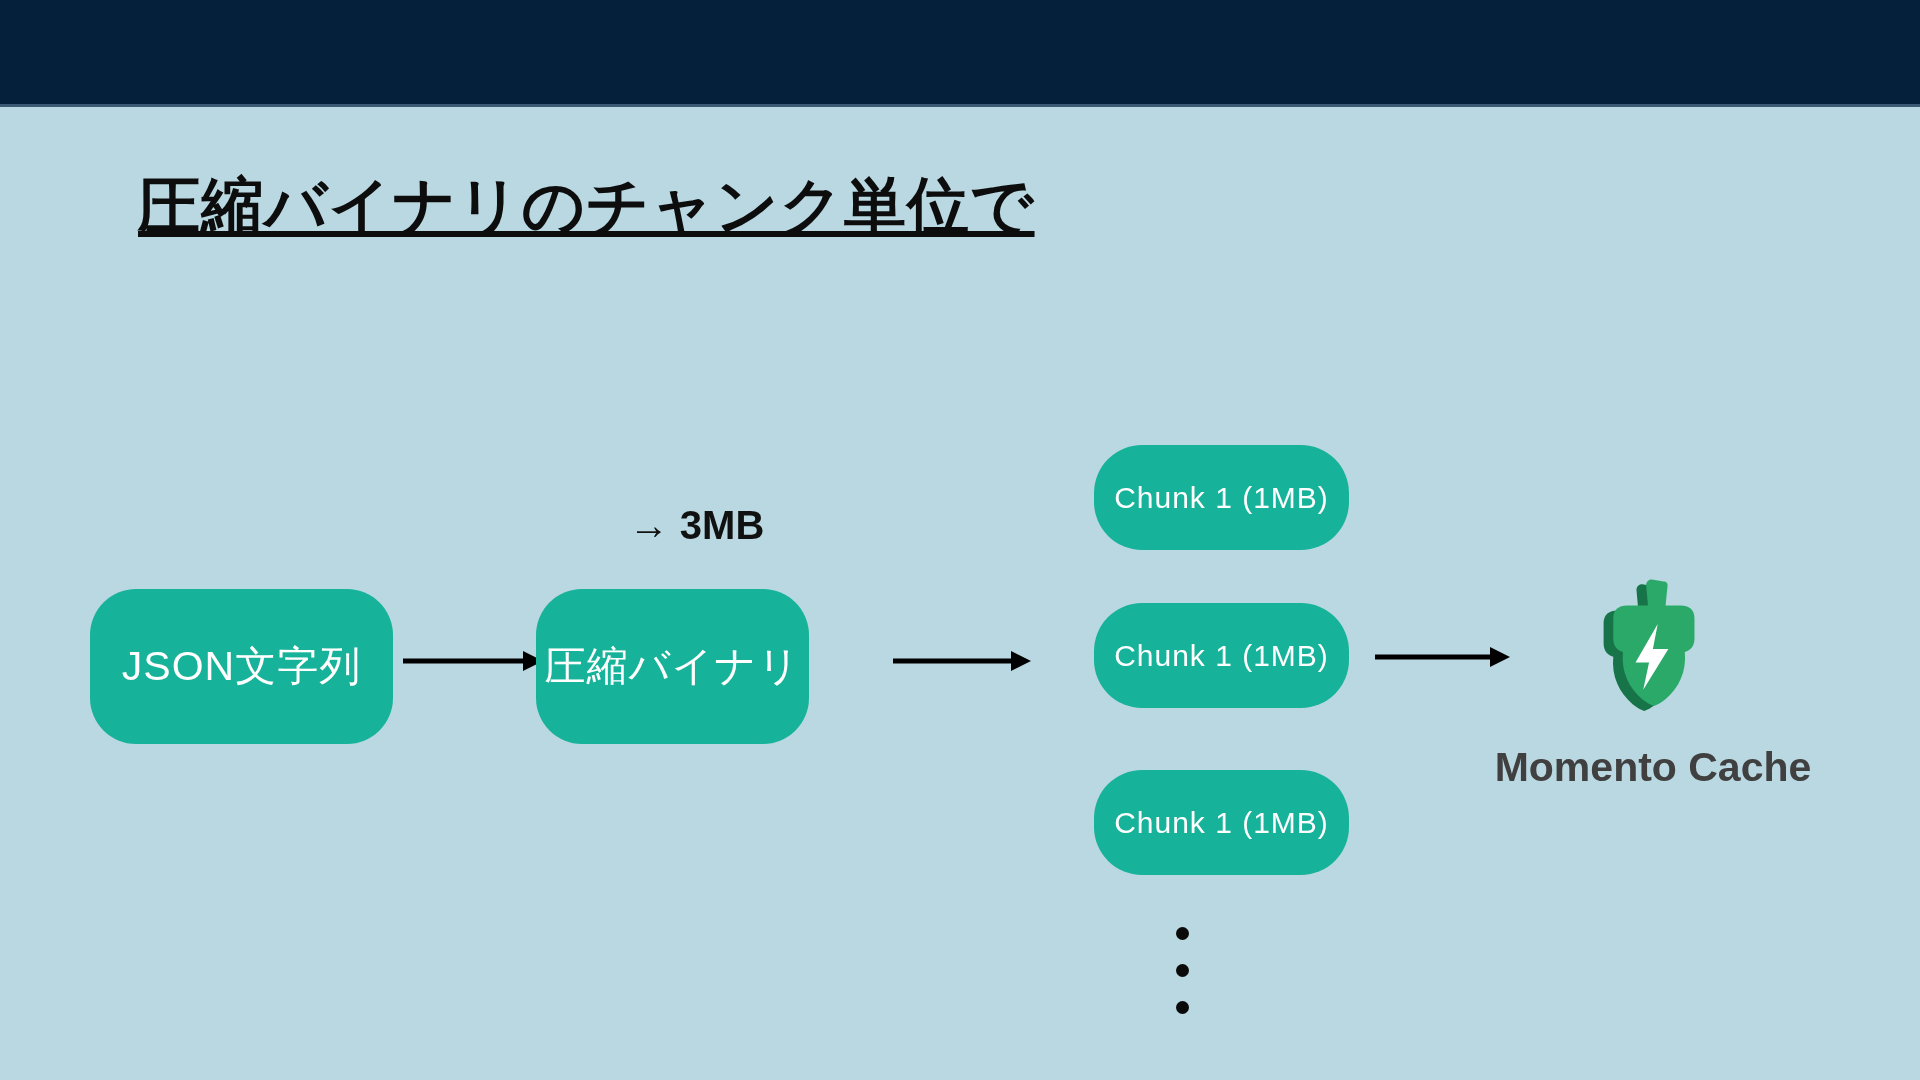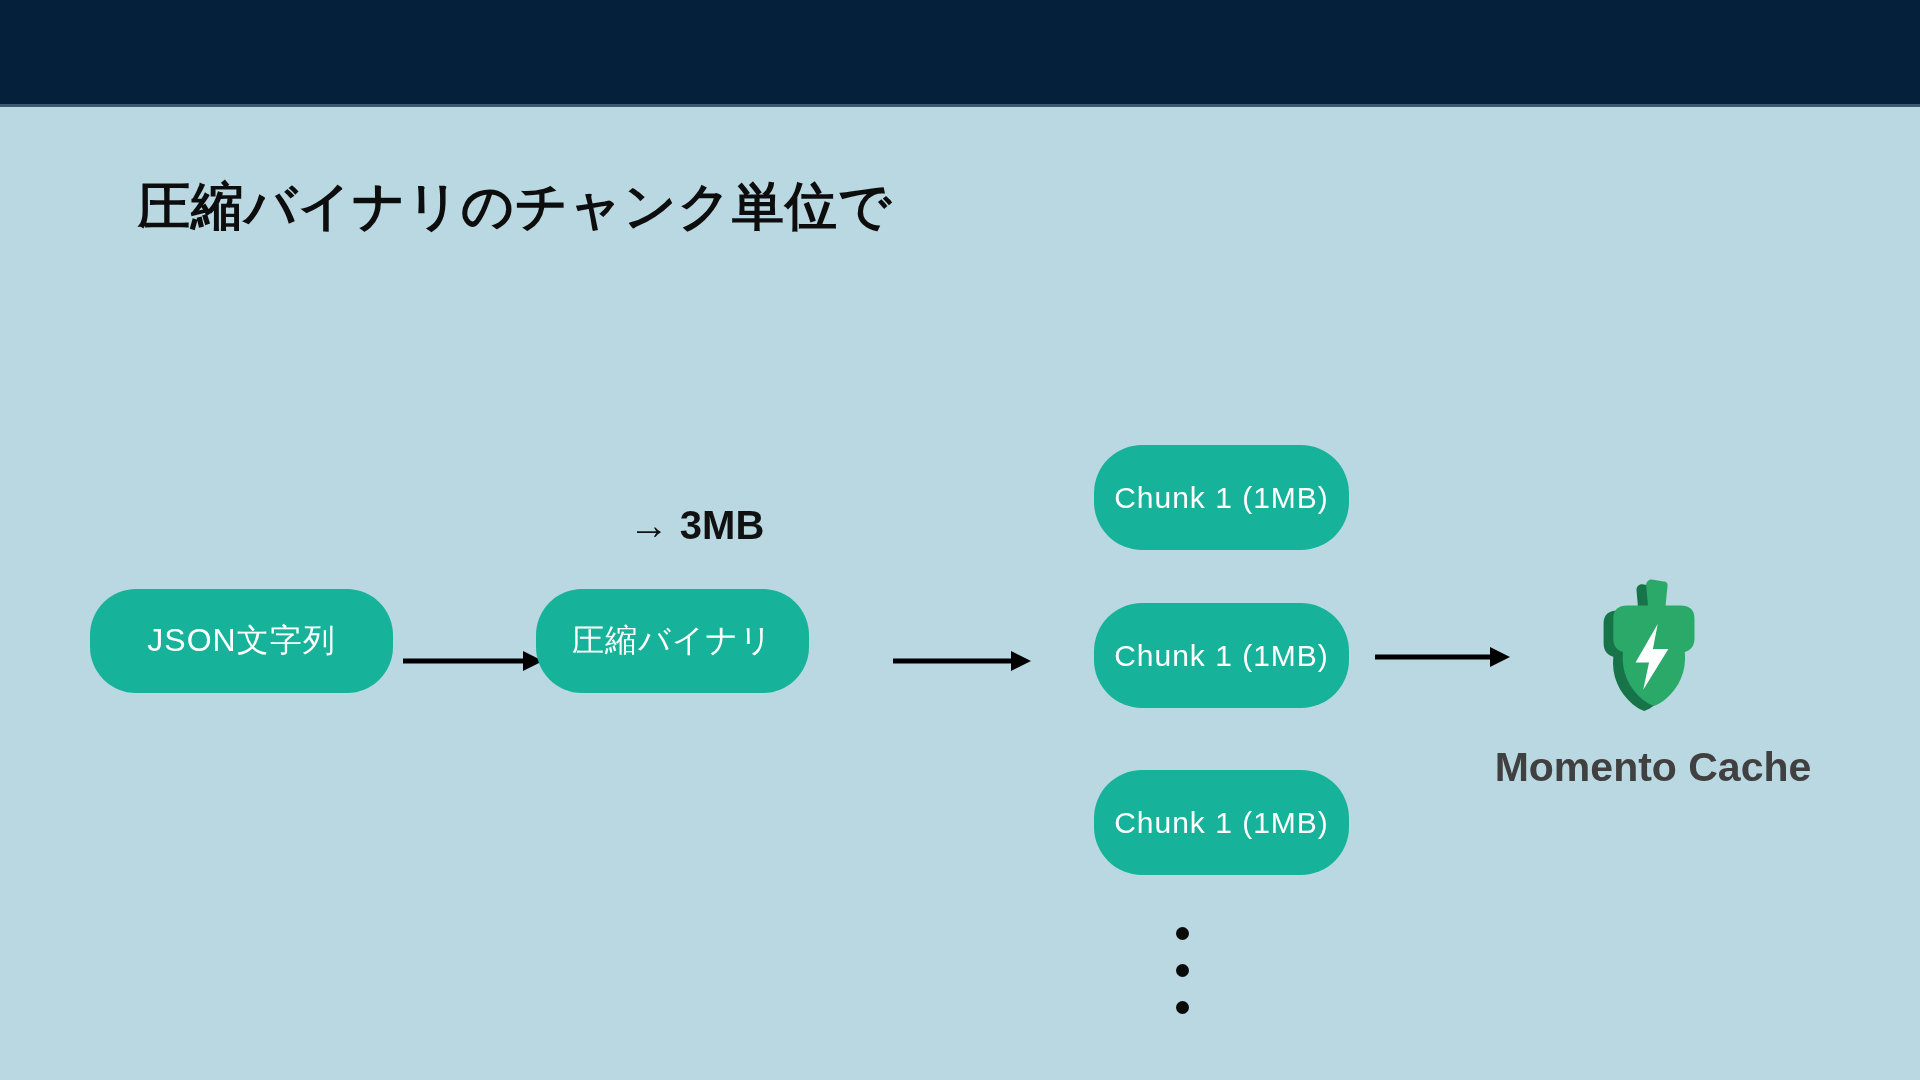--- a/index.html
+++ b/index.html
@@ -23,36 +23,36 @@
     position:relative;width:1920px;height:1080px;
     background:var(--background);overflow:hidden;
   }
   .header-bar{
     position:absolute;left:0;top:0;width:1920px;height:107px;
     background:var(--header-bar);
     border-bottom:3px solid var(--header-edge);
   }
   .slide-title{
     position:absolute;left:138px;top:156px;width:1400px;
-    font-size:52px;line-height:100px;font-weight:800;
-    color:var(--title-text);letter-spacing:1px;
+    font-size:62px;line-height:100px;font-weight:800;
+    color:var(--title-text);letter-spacing:1px;text-decoration:underline;
   }
   .size-label{
     position:absolute;top:500px;height:50px;
     font-size:40px;font-weight:700;color:#111;
     text-align:center;line-height:50px;
   }
   .size-label.src{left:90px;width:303px;}
   .size-label.cmp{left:560px;width:273px;}
   .node{
     position:absolute;background:var(--node-fill);color:var(--node-text);
     display:flex;align-items:center;justify-content:center;
     letter-spacing:1px;
   }
-  .node.big{top:589px;height:104px;border-radius:46px;font-size:32px;}
+  .node.big{top:589px;height:155px;border-radius:46px;font-size:41px;}
   .node.src{left:90px;width:303px;}
   .node.cmp{left:536px;width:273px;}
   .node.chunk{left:1094px;width:255px;height:105px;border-radius:48px;font-size:30px;}
   .node.chunk.c1{top:445px;}
   .node.chunk.c2{top:603px;}
   .node.chunk.c3{top:770px;}
   .arrow{position:absolute;height:26px;}
   .arrow svg{display:block;}
   .arrow.a1{left:403px;top:648px;}
   .arrow.a2{left:893px;top:648px;}

